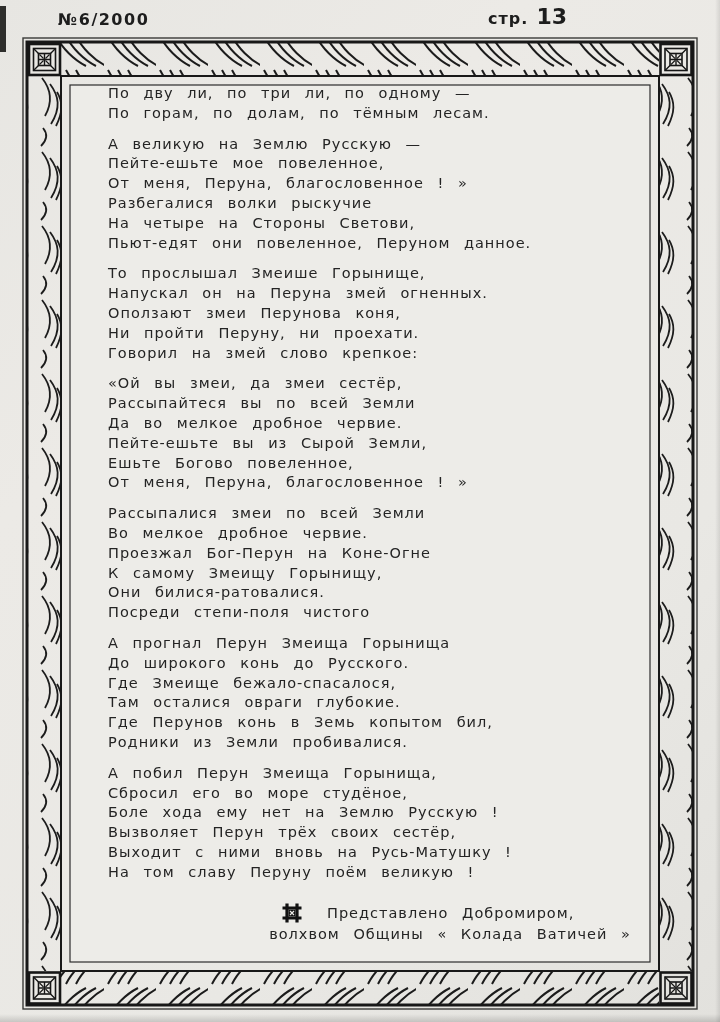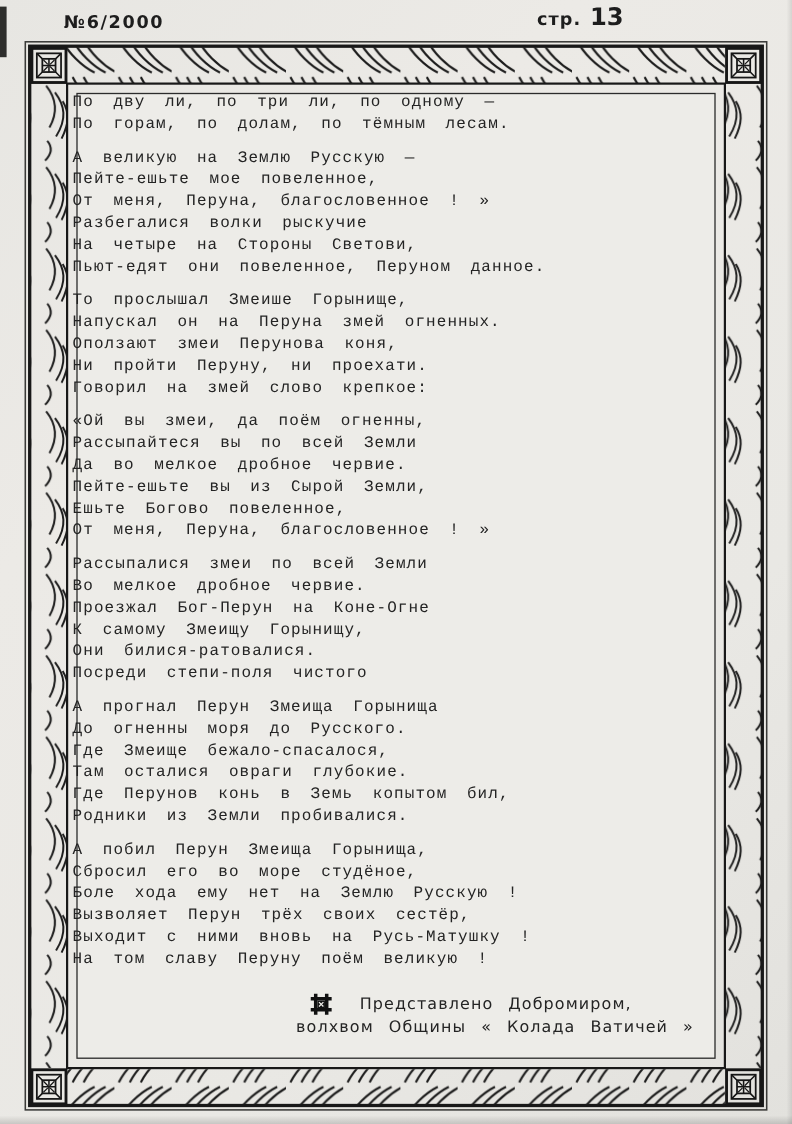--- a/index.html
+++ b/index.html
@@ -21,21 +21,21 @@
     padding:0 22px 0 58px;box-sizing:border-box;color:#1d1d1d;
   }
   .issue{font-size:16px;font-weight:bold;letter-spacing:1.5px;padding-top:6px;}
   .pageno{display:flex;align-items:baseline;gap:8px;padding-right:14px;}
   .pageno .plabel{font-size:16px;font-weight:bold;letter-spacing:1px;}
   .pageno .pn{font-size:22px;font-weight:bold;}
 
   svg.frame{position:absolute;left:0;top:0;z-index:1;}
 
   .content{position:absolute;left:0;top:84px;width:720px;z-index:2;}
-  .poem{padding-left:66px;font-family:Liberation Mono, monospace;}
+  .poem{padding-left:108px;}
   .stanza{margin-bottom:11px;}
   .line{
     font-size:14.5px;line-height:19.8px;white-space:nowrap;
     letter-spacing:1px;word-spacing:8px;color:#242424;
   }
   .attribution{margin-top:9px;color:#242424;}
   .attr-line1{display:flex;align-items:center;gap:24px;margin-left:281px;
     font-size:14.5px;line-height:21px;letter-spacing:1px;word-spacing:8px;white-space:nowrap;margin-top:20px;}
   .attr-line2{margin-left:180px;font-size:14.5px;line-height:21px;
     letter-spacing:1px;word-spacing:8px;white-space:nowrap;text-align:center;}
@@ -120,38 +120,38 @@
           <div class="line">Пьют-едят они повеленное, Перуном данное.</div>
         </div>
         <div class="stanza">
           <div class="line">То прослышал Змеише Горынище,</div>
           <div class="line">Напускал он на Перуна змей огненных.</div>
           <div class="line">Оползают змеи Перунова коня,</div>
           <div class="line">Ни пройти Перуну, ни проехати.</div>
           <div class="line">Говорил на змей слово крепкое:</div>
         </div>
         <div class="stanza">
-          <div class="line">«Ой вы змеи, да поём огненны,</div>
+          <div class="line">«Ой вы змеи, да змеи сестёр,</div>
           <div class="line">Рассыпайтеся вы по всей Земли</div>
           <div class="line">Да во мелкое дробное червие.</div>
           <div class="line">Пейте-ешьте вы из Сырой Земли,</div>
           <div class="line">Ешьте Богово повеленное,</div>
           <div class="line">От меня, Перуна, благословенное ! »</div>
         </div>
         <div class="stanza">
           <div class="line">Рассыпалися змеи по всей Земли</div>
           <div class="line">Во мелкое дробное червие.</div>
           <div class="line">Проезжал Бог-Перун на Коне-Огне</div>
           <div class="line">К самому Змеищу Горынищу,</div>
           <div class="line">Они билися-ратовалися.</div>
           <div class="line">Посреди степи-поля чистого</div>
         </div>
         <div class="stanza">
           <div class="line">А прогнал Перун Змеища Горынища</div>
-          <div class="line">До огненны моря до Русского.</div>
+          <div class="line">До широкого конь до Русского.</div>
           <div class="line">Где Змеище бежало-спасалося,</div>
           <div class="line">Там осталися овраги глубокие.</div>
           <div class="line">Где Перунов конь в Земь копытом бил,</div>
           <div class="line">Родники из Земли пробивалися.</div>
         </div>
         <div class="stanza">
           <div class="line">А побил Перун Змеища Горынища,</div>
           <div class="line">Сбросил его во море студёное,</div>
           <div class="line">Боле хода ему нет на Землю Русскую !</div>
           <div class="line">Вызволяет Перун трёх своих сестёр,</div>

